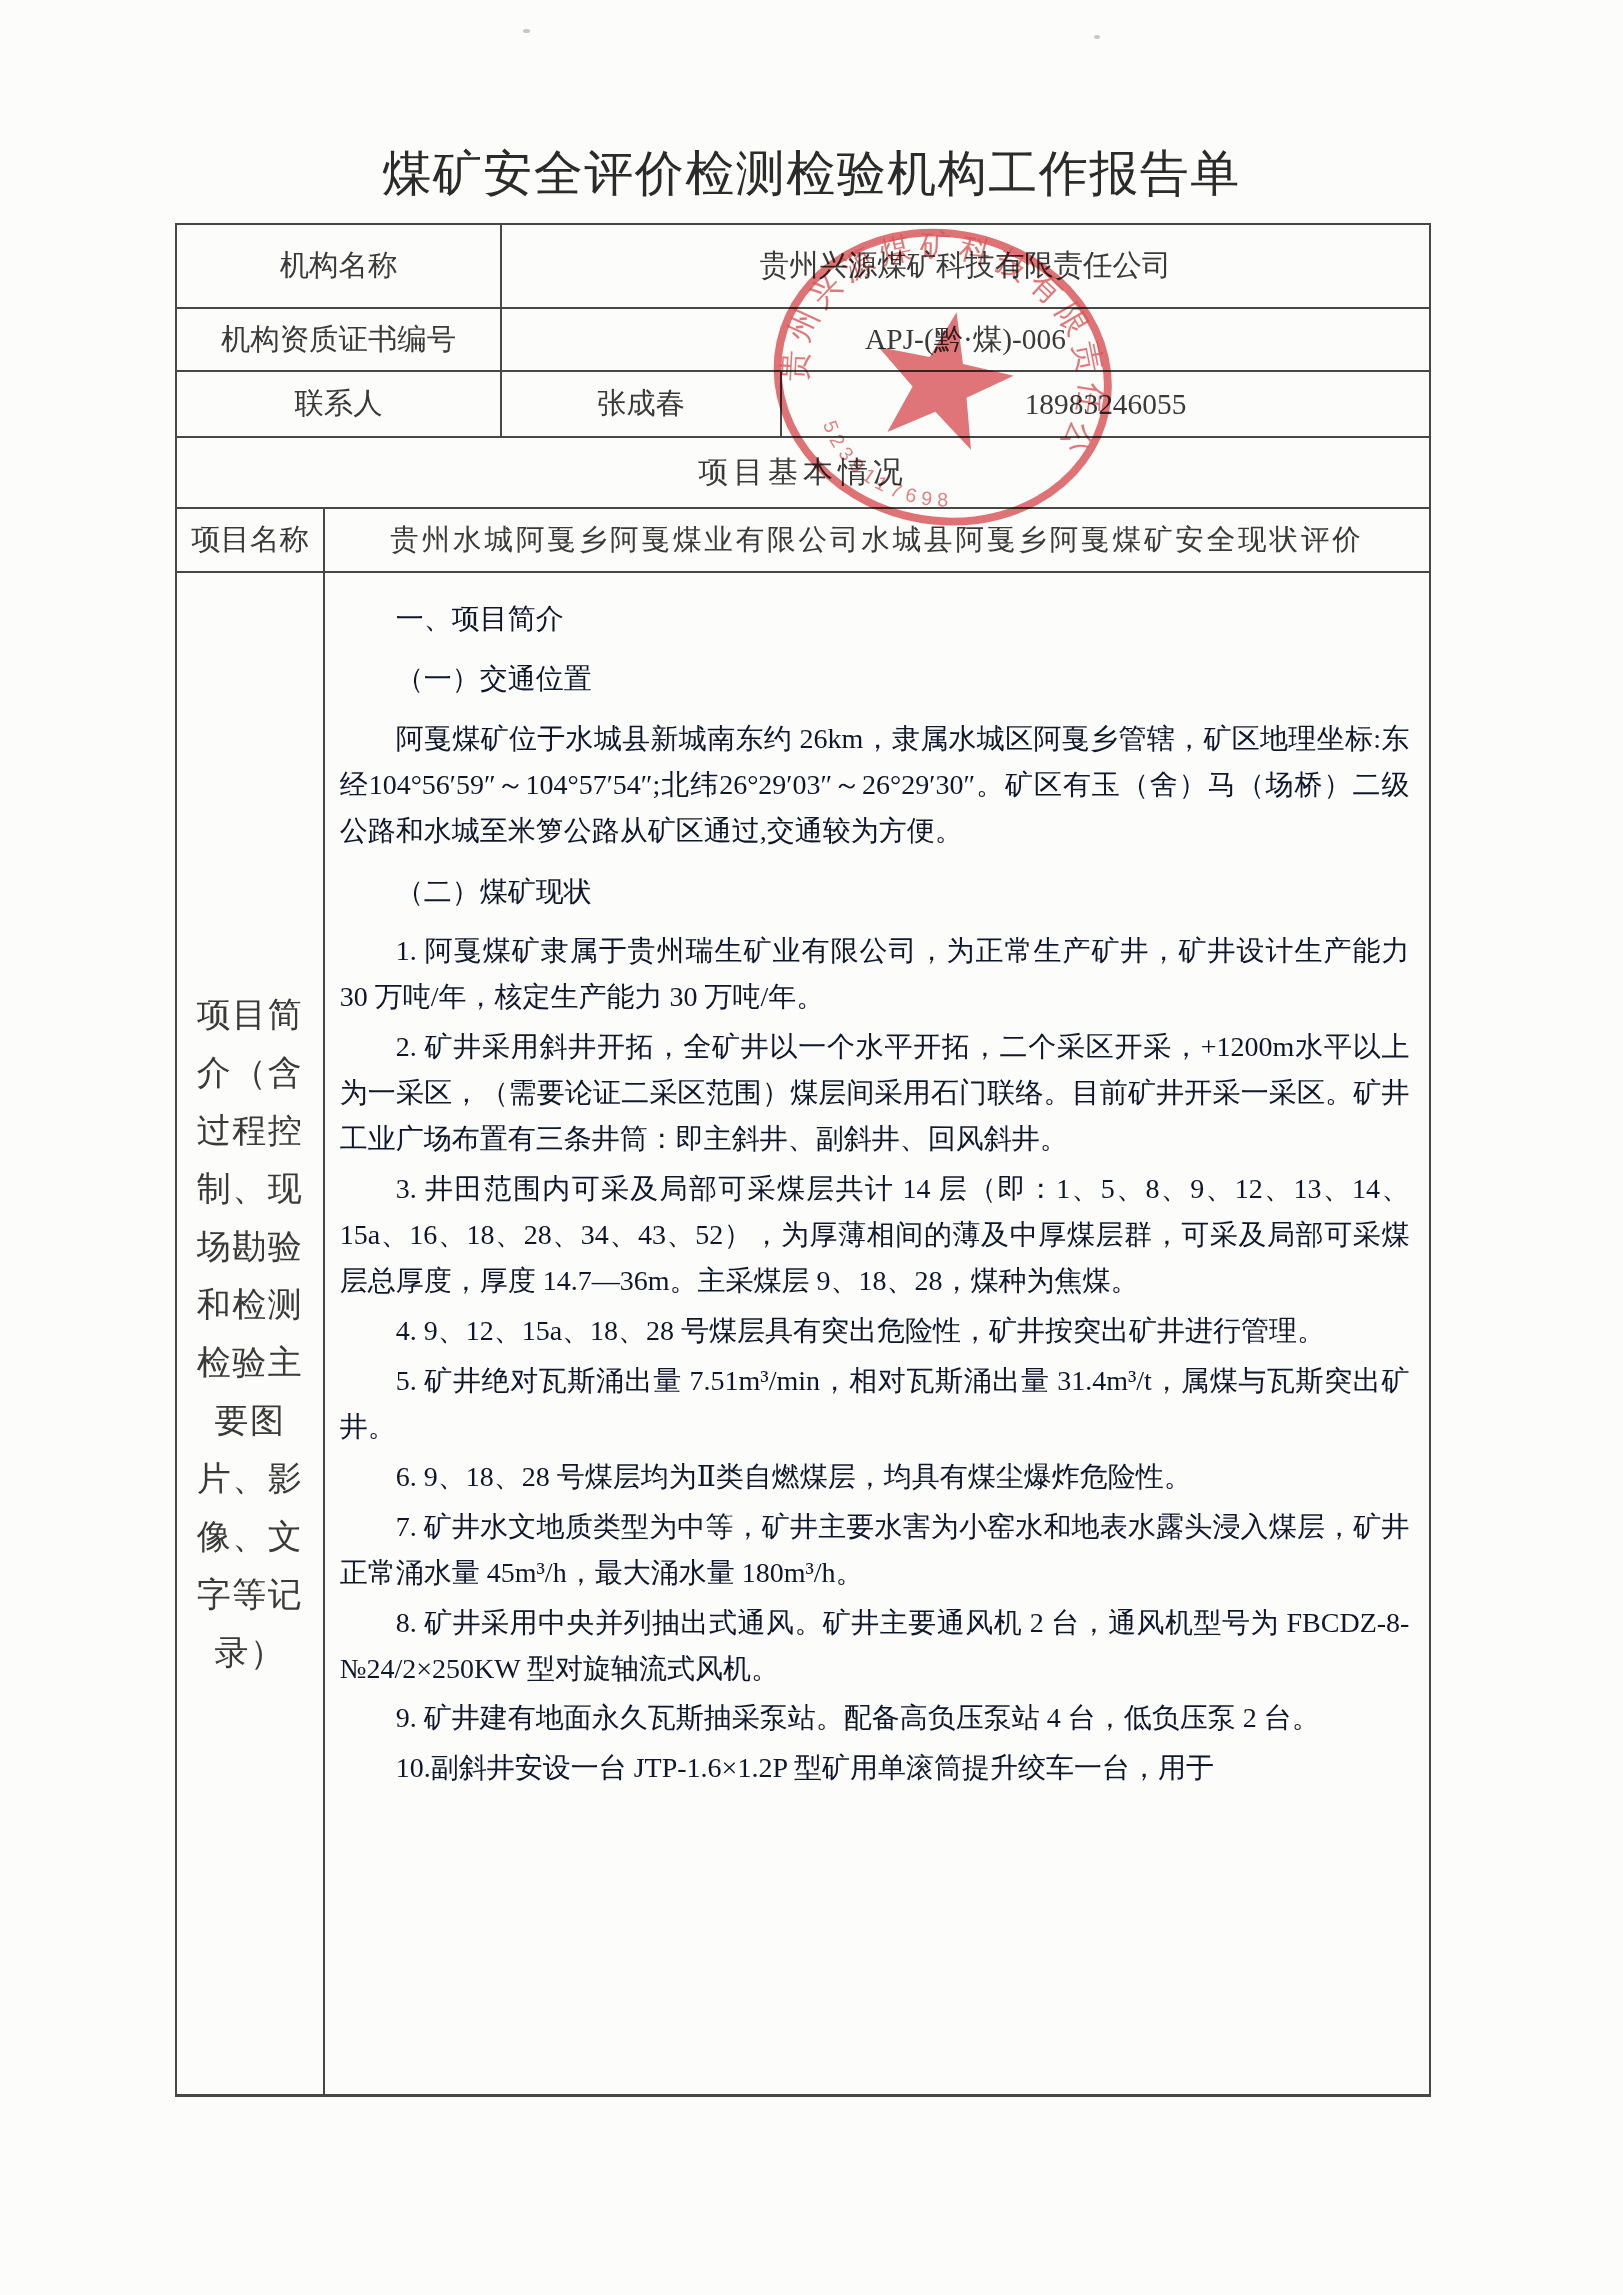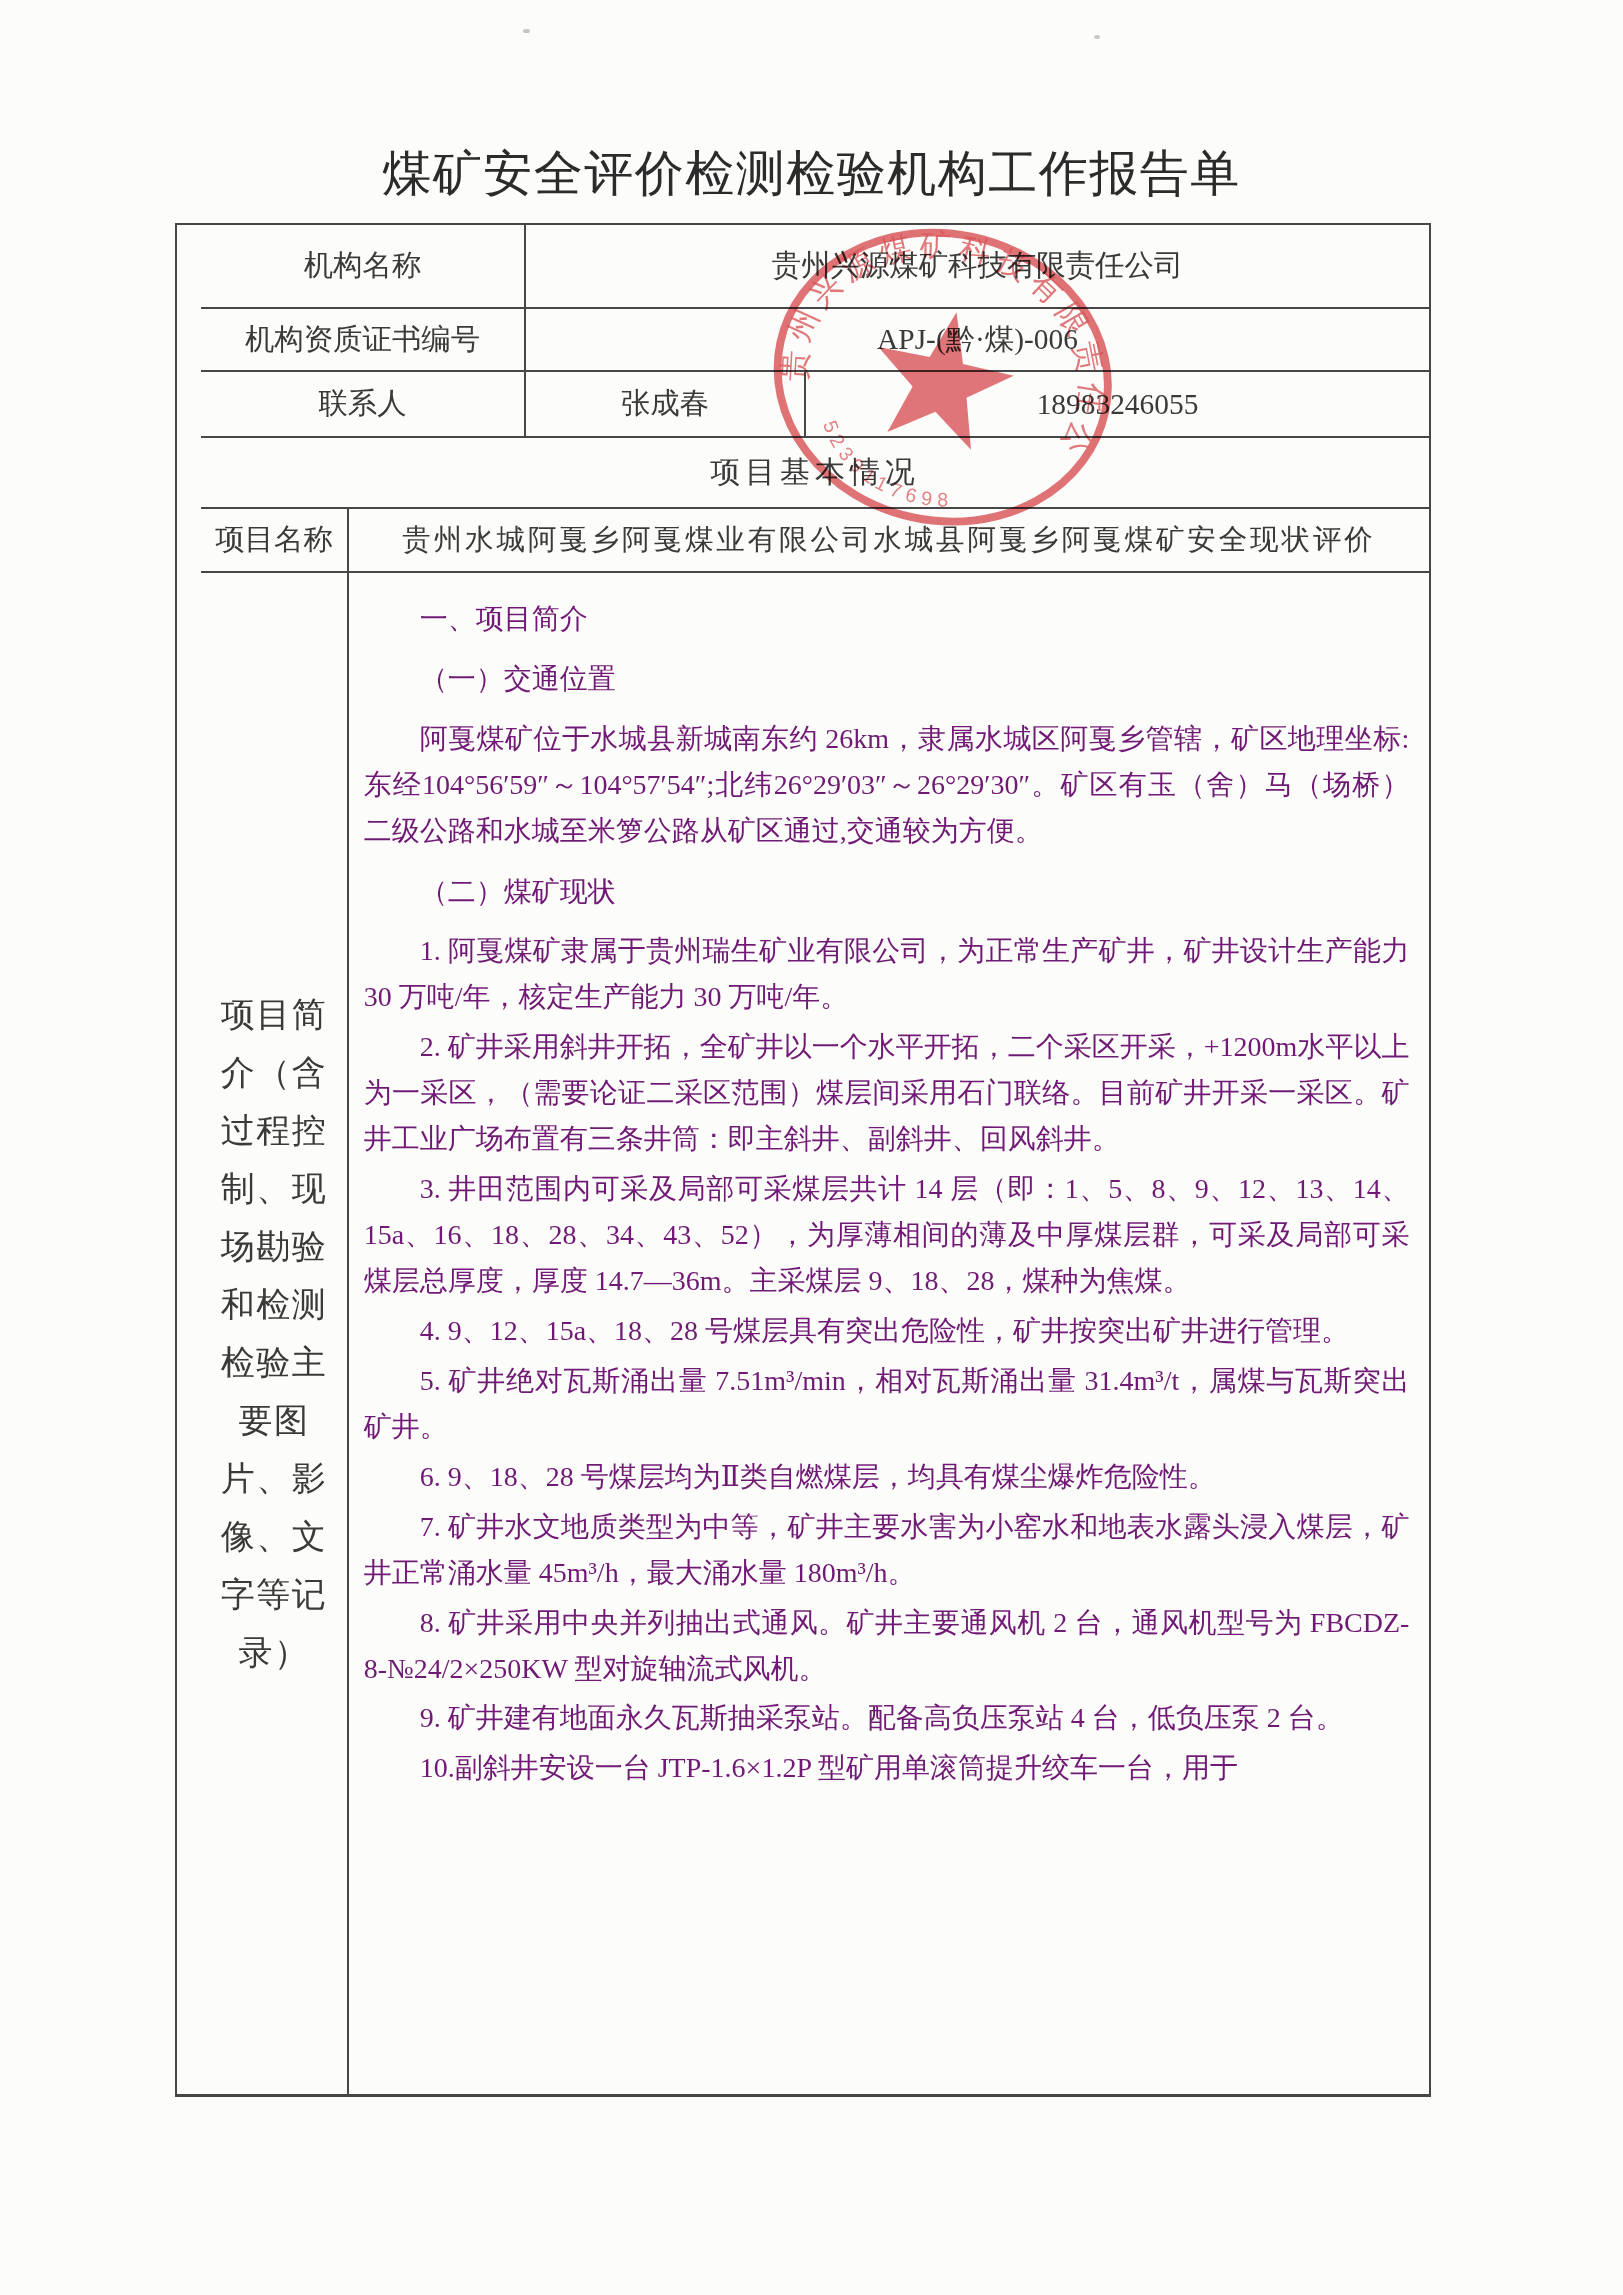--- a/index.html
+++ b/index.html
@@ -14,21 +14,20 @@
     text-align:center;
     font-family:"Liberation Sans","DejaVu Sans",sans-serif;
     font-weight:normal; font-size:49px; letter-spacing:1.5px; color:#2b2b2b;
   }
   .form-table {
     position:absolute; left:175px; top:223px; width:1256px; height:1874px;
     box-sizing:border-box;
     border:2.5px solid #474747; border-bottom-width:3.4px;
     display:flex; flex-direction:column;
     background:transparent;
-    padding-left:24px;
   }
   .trow { display:flex; box-sizing:border-box; border-bottom:2.5px solid #474747; }
   .trow.last { border-bottom:none; flex:1; min-height:0; }
   .cell {
     box-sizing:border-box; display:flex; align-items:center; justify-content:center;
     font-size:29.4px; color:#3a3a3a; text-align:center;
   }
   .rborder { border-right:2px solid #474747; }
   .r1 { height:84px; } .r2 { height:63px; } .r3 { height:66px; }
   .r4 { height:71px; } .r5 { height:64px; } .r6 { height:85px; }
@@ -38,21 +37,21 @@
   .value-wide { flex:1; font-size:29.4px; }
   .pname { font-size:28.5px; letter-spacing:2.9px; padding:0 6.9px; }
   .intro-label {
     padding:0 12.8px; text-align:center; line-height:58px;
     font-size:34px; letter-spacing:1.5px;
     align-items:center;
   }
   .intro-body {
     flex:1; display:block; min-width:0; overflow:hidden;
     padding:16.7px 19.6px 0 14.7px;
-    font-size:28px; line-height:46px; text-align:justify; color:#701a75;
+    font-size:28px; line-height:46px; text-align:justify; color:#0f172a;
   }
   .intro-body .hsec { text-indent:56px; margin:5.9px 0 8.8px 0; }
   .intro-body .hsub { text-indent:56px; margin:14.7px 0 13.7px 0; }
   .intro-body p.item { text-indent:56px; margin:0 0 3.9px 0; }
   .intro-body p.plain { text-indent:56px; margin:0 0 3.9px 0; }
   .seal {
     position:absolute; left:760px; top:214px; width:366px; height:339px;
     mix-blend-mode:multiply; opacity:0.88;
   }
   .speck { position:absolute; background:#9a9a9a; border-radius:50%; opacity:.55; }

